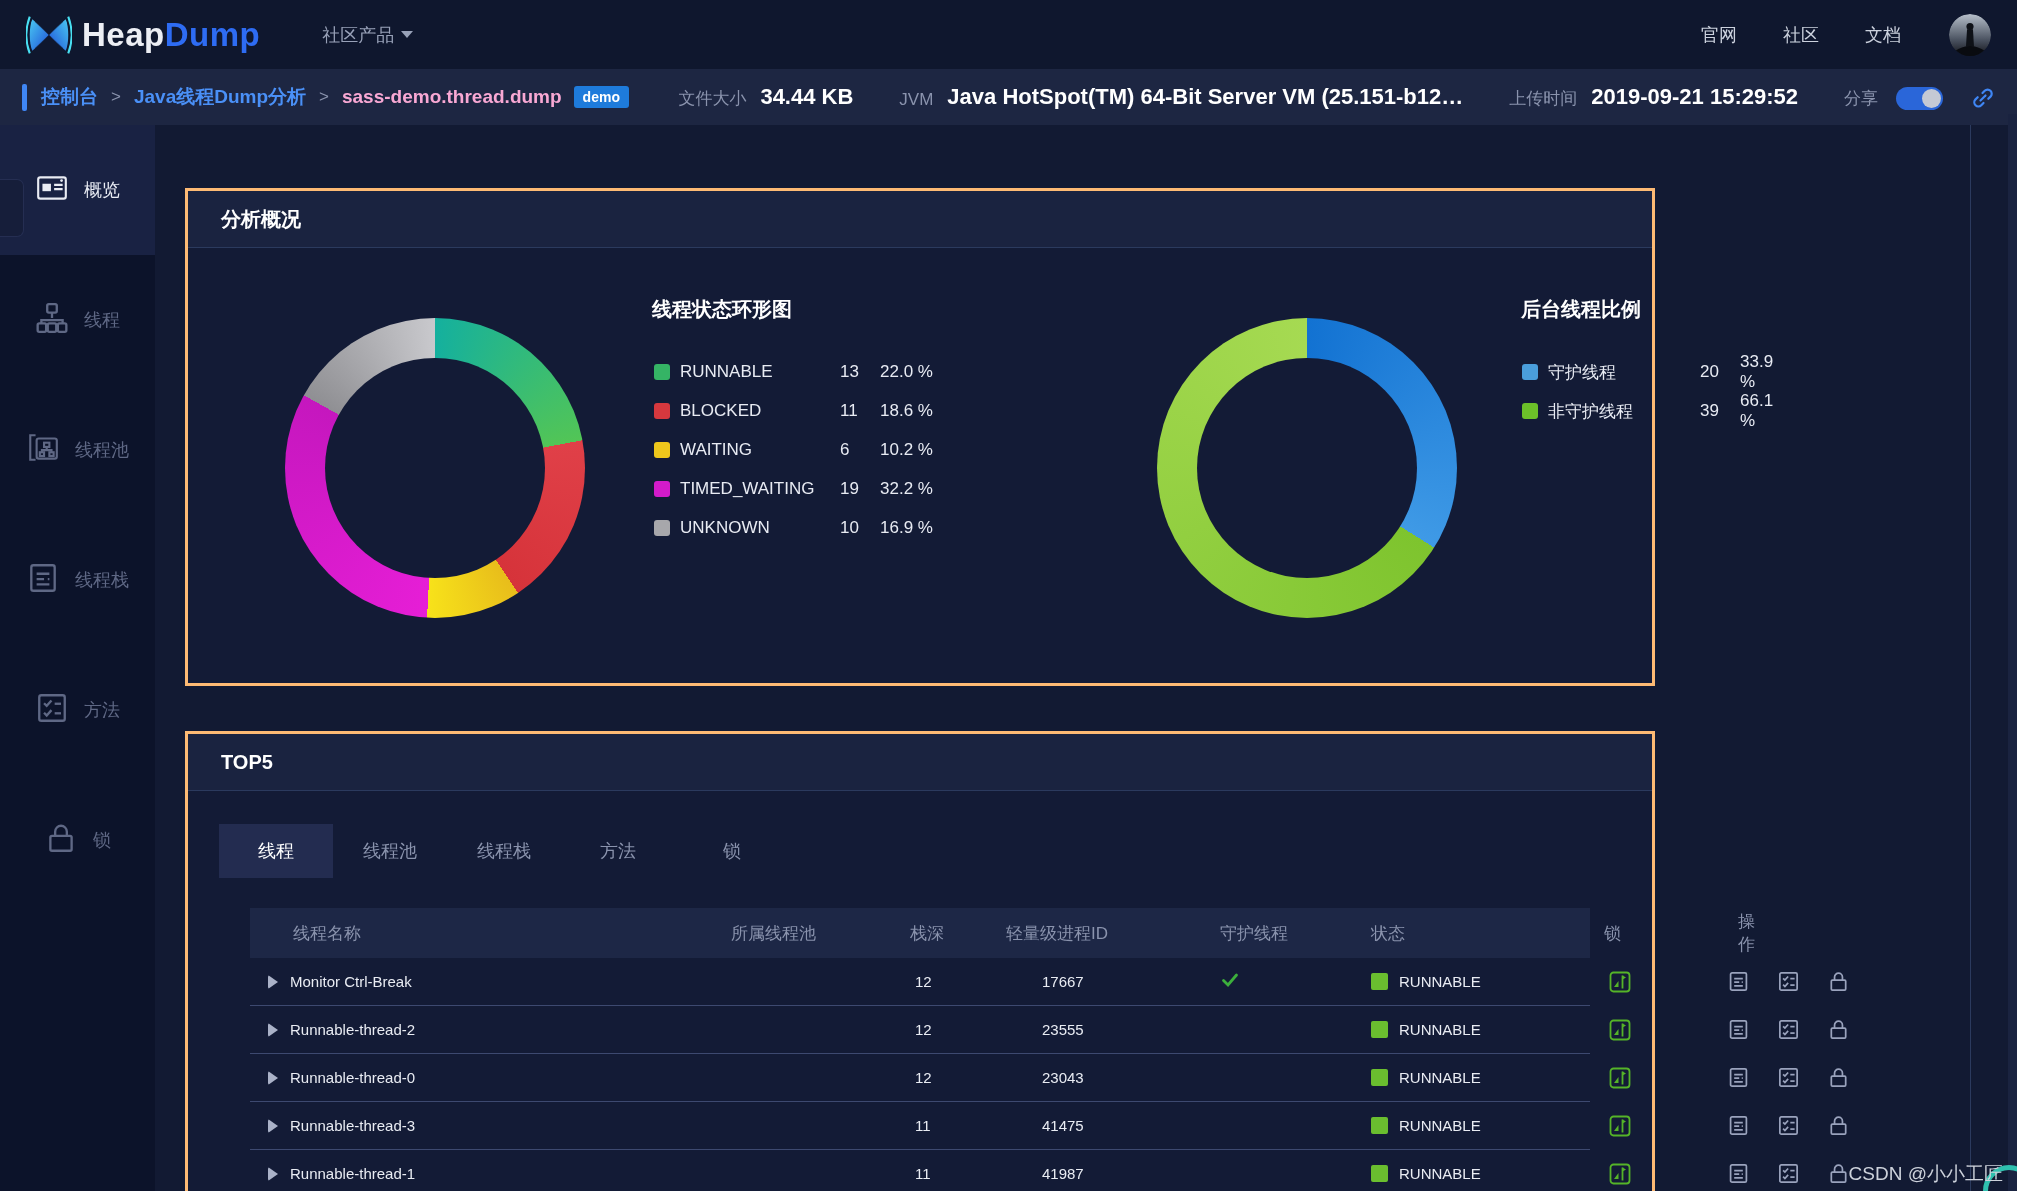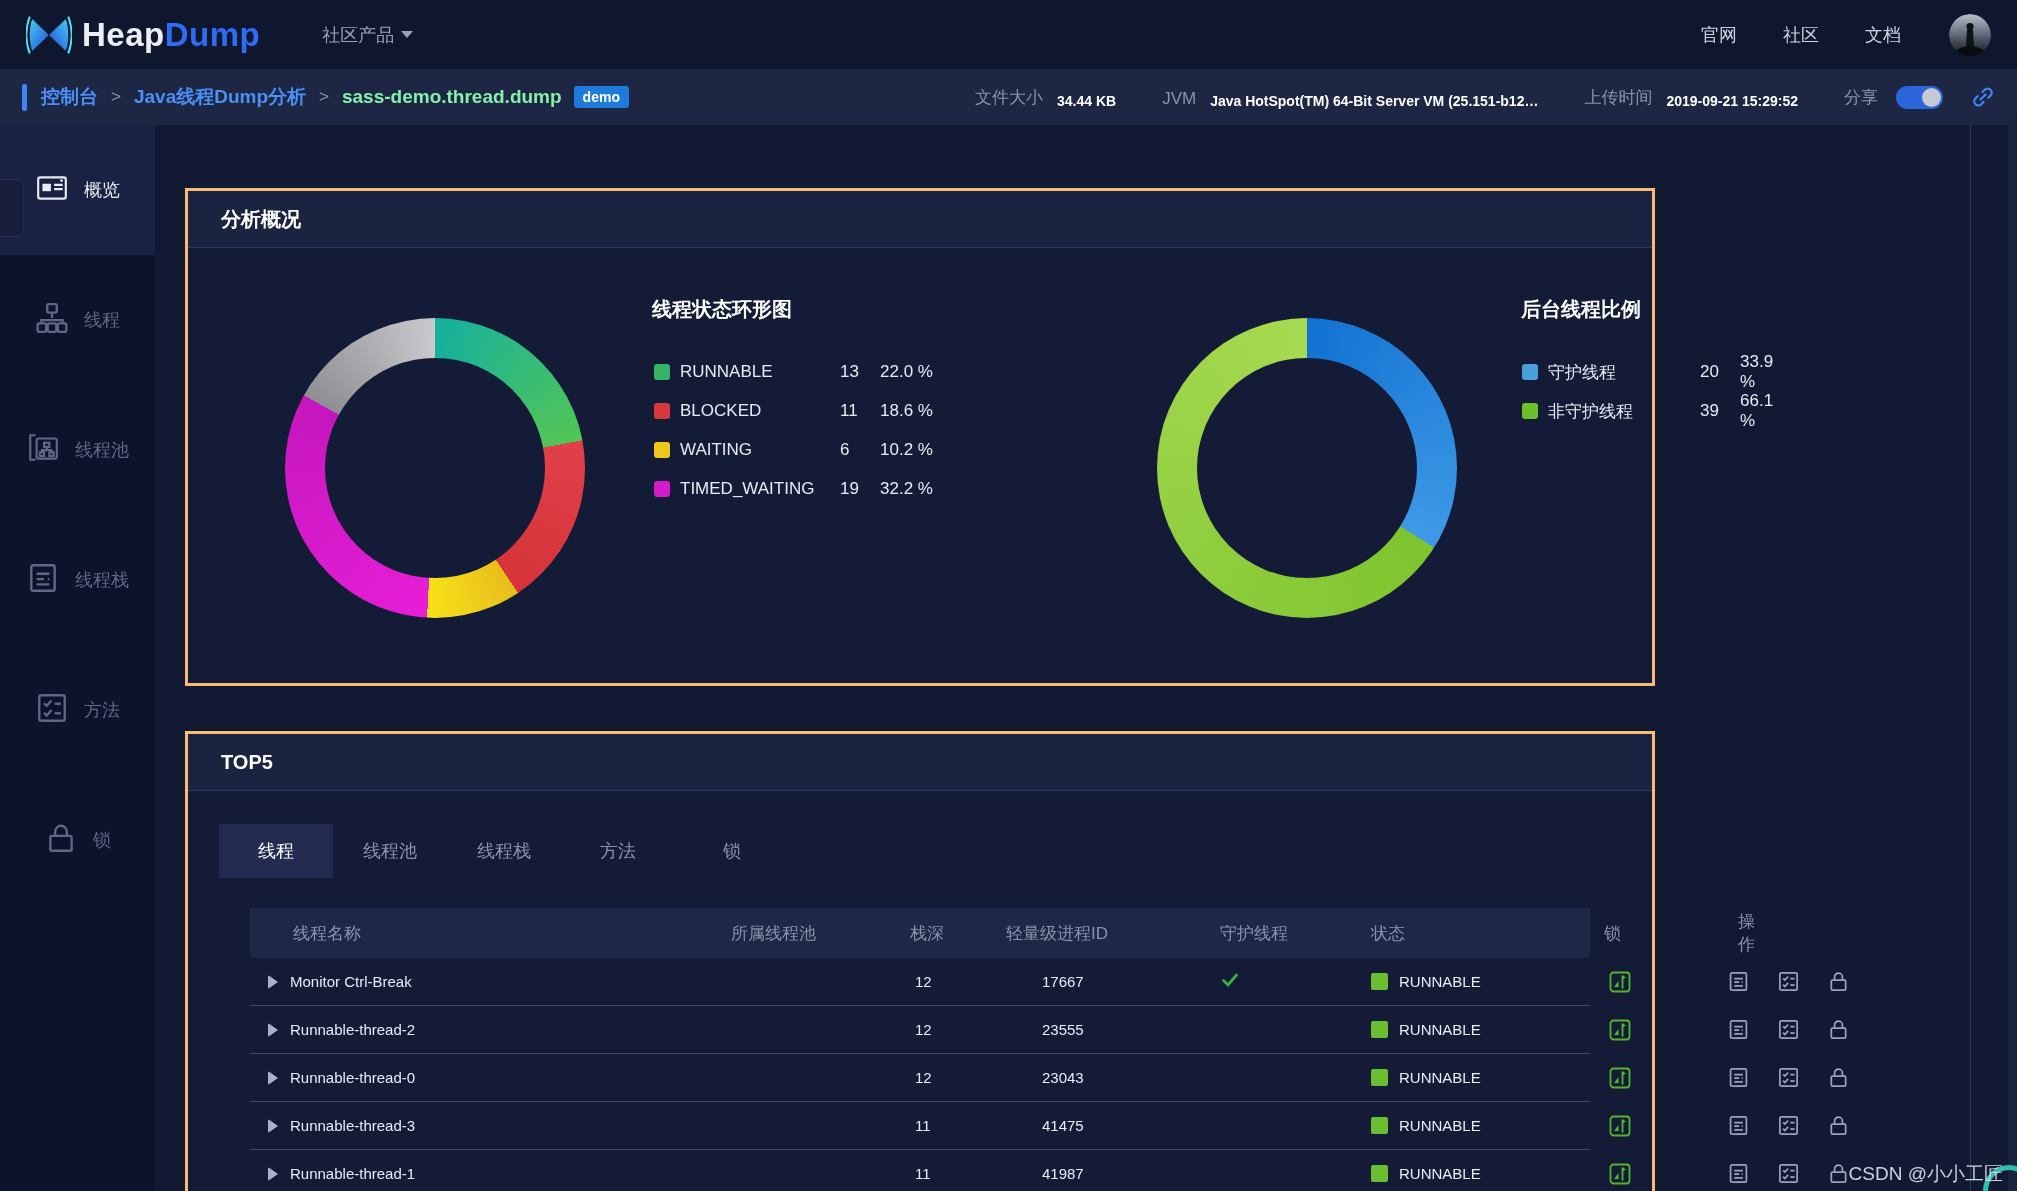--- a/index.html
+++ b/index.html
@@ -15,25 +15,25 @@
   .nav-caret { width:0;height:0;border-left:6px solid transparent;border-right:6px solid transparent;border-top:7px solid #98a1b8; }
   .nav-right { margin-left:auto; display:flex; align-items:center; gap:46px; }
   .nav-link { color:#ccd2de; font-size:18px; cursor:pointer; }
   .avatar { width:42px; height:42px; border-radius:50%; overflow:hidden; margin-left:2px; cursor:pointer; }
 
   
   .crumbbar { height:56px; background:#1d2642; display:flex; align-items:center; padding:0 22px; }
   .bc-accent { width:5px; height:27px; background:#3f86f5; border-radius:2px; margin-right:14px; }
   .bc-link { color:#4a90f7; font-size:19px; font-weight:bold; cursor:pointer; }
   .bc-sep { color:#8a93ad; font-size:17px; margin:0 13px; }
-  .bc-current { color:#86efac; font-size:19px; font-weight:bold; }
+  .bc-current { color:#f9a8d4; font-size:19px; font-weight:bold; }
   .bc-badge { background:#1e7bdb; color:#fff; font-size:14px; padding:3px 9px; border-radius:3px; margin-left:12px; font-weight:bold; }
   .bc-right { margin-left:auto; display:flex; align-items:flex-end; gap:14px; }
   .meta-label { color:#8a93ad; font-size:17px; }
-  .meta-value { color:#ffffff; font-size:14px; font-weight:bold; }
+  .meta-value { color:#ffffff; font-size:22px; font-weight:bold; }
   .meta-gap { width:18px; }
   .toggle { width:47px; height:23px; border-radius:12px; background:#2a66d9; position:relative; cursor:pointer; margin-left:4px; }
   .toggle-knob { position:absolute; right:2px; top:2px; width:19px; height:19px; border-radius:50%; background:#c4c9d4; }
   .link-ic { margin-left:14px; cursor:pointer; display:flex; }
 
   
   .layout { display:flex; height:1077px; }
   .sidebar { width:155px; background:#0c132a; position:relative; flex:0 0 155px; }
   .side-handle { position:absolute; left:0; top:54px; width:24px; height:58px; background:#161e3a; border:1px solid #252e52; border-left:none; border-radius:0 7px 7px 0; }
   .side-item { height:130px; display:flex; flex-direction:row; align-items:center; justify-content:center; gap:15px;
@@ -281,20 +281,26 @@
               <span class="ll">WAITING</span>
               <span class="lc">6</span>
               <span class="lp">10.2 %</span>
             </div>
             <div class="lrow">
               <span class="lsw" style="background:#d31bca"></span>
               <span class="ll">TIMED_WAITING</span>
               <span class="lc">19</span>
               <span class="lp">32.2 %</span>
             </div>
+            <div class="lrow">
+              <span class="lsw" style="background:#a7a7ab"></span>
+              <span class="ll">UNKNOWN</span>
+              <span class="lc">10</span>
+              <span class="lp">16.9 %</span>
+            </div>
           </div>
 
         <div class="donut c1-donut" style="background: conic-gradient(rgb(18, 114, 210) 0deg, rgb(63, 154, 230) 122.034deg, rgb(126, 196, 46) 122.034deg, rgb(166, 218, 82) 360deg);"></div>
         <div class="chart-title c1-title">后台线程比例</div>
         <div class="legend c1-legend">
             <div class="lrow">
               <span class="lsw" style="background:#4a9edb"></span>
               <span class="ll">守护线程</span>
               <span class="lc">20</span>
               <span class="lp">33.9 %</span>

